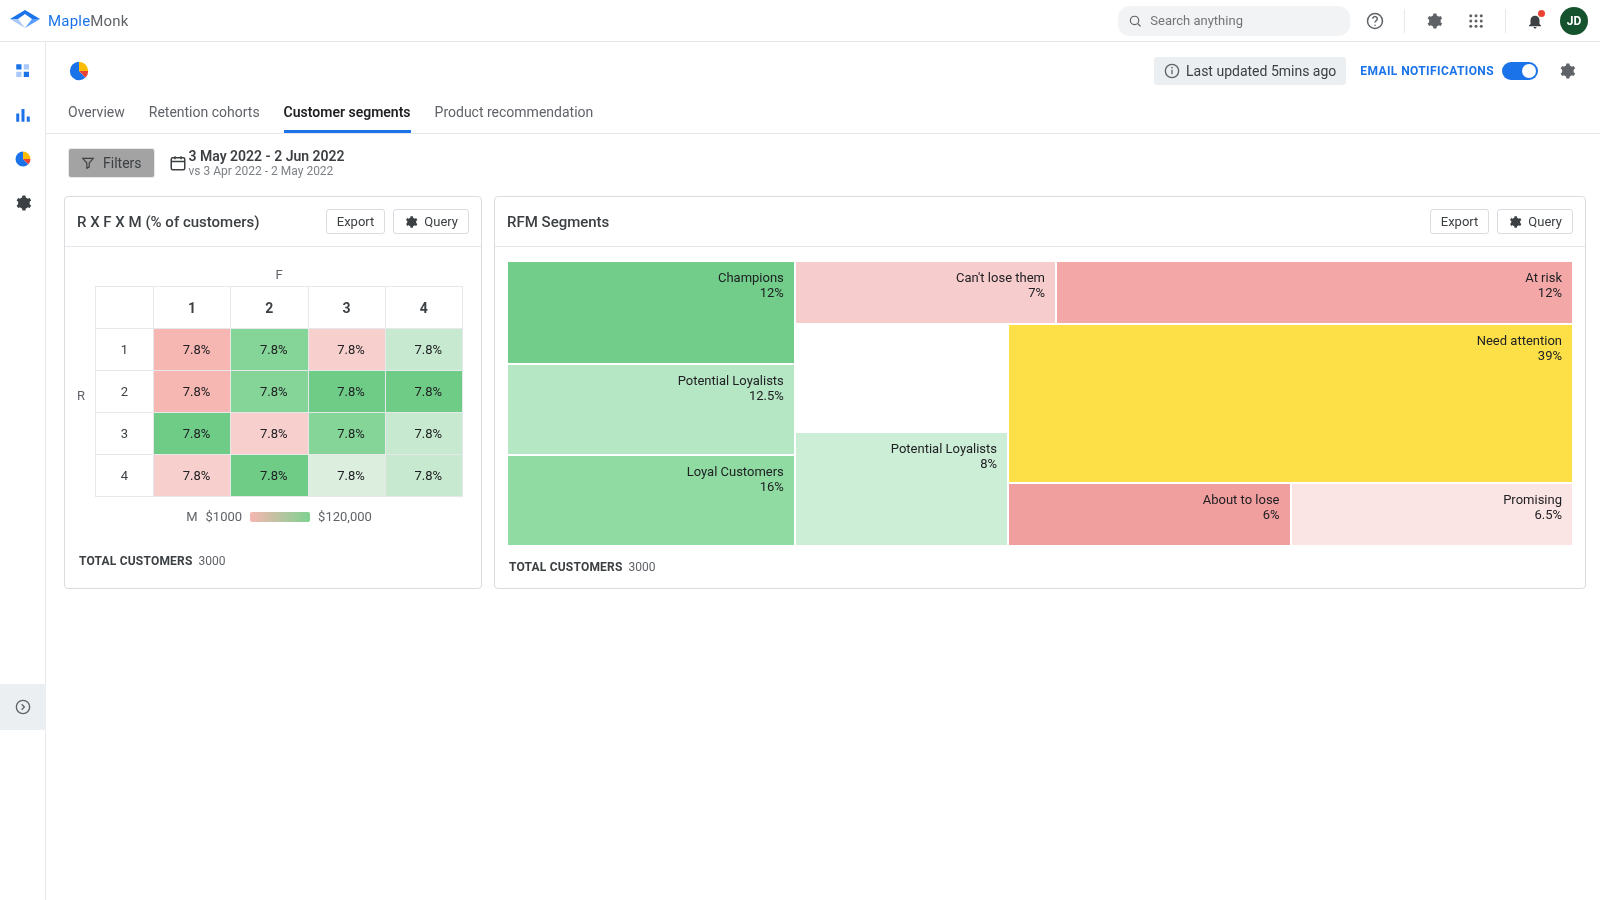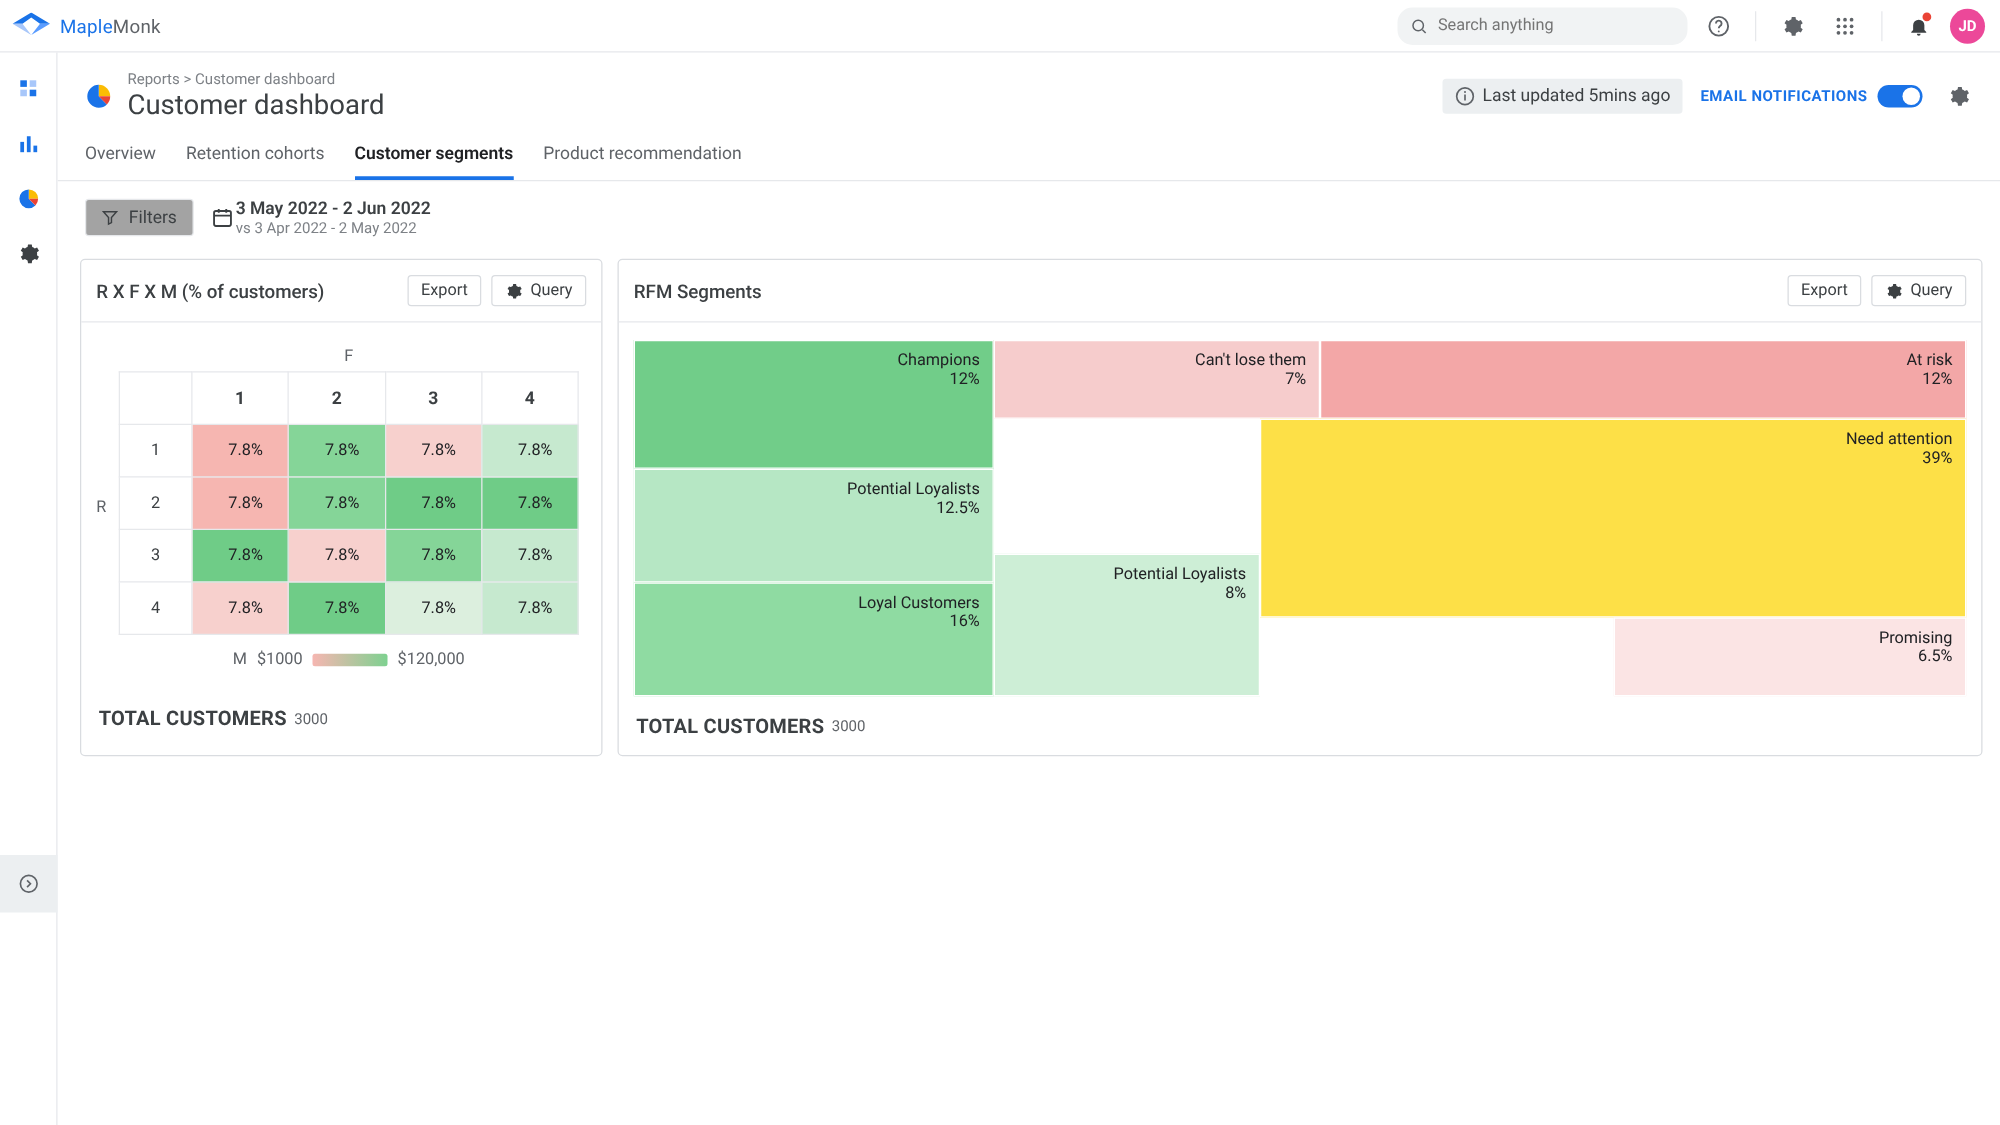--- a/index.html
+++ b/index.html
@@ -11,21 +11,21 @@
     .brand-name { font-weight: 400; font-size: 15px; letter-spacing: .2px; }
     .brand-name .m1 { color: #1a73e8; }
     .brand-name .m2 { color: #5f6368; }
     .topbar-spacer { flex: 1; }
     .search-box { width: 232px; height: 30px; background: #f1f3f4; border-radius: 12px; display: flex; align-items: center; padding: 0 10px; gap: 8px; }
     .search-box input { border: none; background: transparent; outline: none; width: 100%; font-size: 13px; color: #3c4043; }
     .topbar .icon-btn { width: 34px; height: 34px; display: flex; align-items: center; justify-content: center; color: #5f6368; cursor: pointer; border-radius: 50%; }
     .divider-v { width: 1px; height: 24px; background: #e6e8eb; margin: 0 4px; }
     .notif-wrap { position: relative; }
     .notif-dot { position: absolute; top: 6px; right: 7px; width: 7px; height: 7px; border-radius: 50%; background: #ea4335; }
-    .avatar { width: 28px; height: 28px; border-radius: 50%; background: #ec4899; color: #fff; display: flex; align-items: center; justify-content: center; font-weight: 700; font-size: 12px; }
+    .avatar { width: 28px; height: 28px; border-radius: 50%; background: #14532d; color: #fff; display: flex; align-items: center; justify-content: center; font-weight: 700; font-size: 12px; }
 
     
     .layout { display: flex; height: calc(100vh - 42px); min-height: 858px; }
     .leftrail { width: 46px; border-right: 1px solid #e6e8eb; display: flex; flex-direction: column; align-items: center; padding-top: 14px; gap: 14px; position: relative; }
     .rail-expand { position: absolute; bottom: 170px; left: 0; width: 46px; height: 46px; background: #eceff1; display:flex; align-items:center; justify-content:center; color:#5f6368; }
     .rail-item { width: 30px; height: 30px; display: flex; align-items: center; justify-content: center; color: #5f6368; cursor: pointer; border-radius: 4px; }
     
     .content { flex: 1; padding: 0; overflow: auto; }
 
     
@@ -55,21 +55,21 @@
     
     .cards { display:flex; gap:12px; padding: 4px 14px 20px 18px; }
     .card { border:1px solid #d9dce0; border-radius:4px; background:#fff; display:flex; flex-direction:column; }
     .card-head { display:flex; align-items:center; padding: 12px 12px; border-bottom:1px solid #e6e8eb; }
     .card-title { font-weight:500; font-size:15px; color:#3c4043; }
     .card-actions { margin-left:auto; display:flex; gap:8px; }
     .btn-sm { border:1px solid #d9dce0; background:#fff; border-radius:3px; padding:4px 10px; font-size:13px; cursor:pointer; display:flex; align-items:center; gap:6px; color:#3c4043; }
 
     .card-body { padding: 14px 12px 6px 12px; }
     .card-foot { padding: 8px 14px 14px 14px; display:flex; align-items:center; gap:6px; }
-    .tot-label { font-weight:700; font-size:16px; letter-spacing:.2px; }
+    .tot-label { font-weight:700; font-size:12px; letter-spacing:.2px; }
     .tot-value { font-size:12px; color:#5f6368; }
 
     
     .rfm-card { width: 418px; }
     .heat-wrap { position:relative; padding: 6px 6px 16px 18px; }
     .axis-f { text-align:center; font-size:13px; color:#5f6368; margin-bottom:4px; }
     .axis-r { position:absolute; left:0px; top:48%; transform: translateY(-50%); font-size:13px; color:#5f6368; }
     .heat-table { border-collapse: collapse; width: 100%; }
     .heat-table th, .heat-table td { border:1px solid #e6e8eb; text-align:center; height:42px; }
     .heat-table th.corner { width: 58px; }
@@ -184,26 +184,20 @@
   <div class="content">
 
     <div class="page-head">
       <span class="pie-icon">
         <svg width="22" height="22" viewBox="0 0 24 24">
             <path d="M12 2v10h10A10 10 0 0 0 12 2z" fill="#fbbc04"></path>
             <path d="M12 12V2A10 10 0 0 0 2 12a10 10 0 0 0 10 10 10 10 0 0 0 7.1-2.9L12 12z" fill="#1a73e8"></path>
             <path d="M22 12H12l7.1 7.1A10 10 0 0 0 22 12z" fill="#ea4335"></path>
           </svg>
       </span>
-      <div>
-        <div class="crumbs">
-          <span>Reports</span> <span>&gt;</span> <span>Customer dashboard</span>
-        </div>
-        <h1 class="page-title">Customer dashboard</h1>
-      </div>
       <div class="head-right">
         <div class="last-upd">
           <svg width="16" height="16" viewBox="0 0 24 24" fill="none" stroke="#5f6368" stroke-width="2">
               <circle cx="12" cy="12" r="10"></circle>
               <line x1="12" y1="10" x2="12" y2="17"></line>
               <circle cx="12" cy="7" r="1.2" fill="#5f6368" stroke="none"></circle>
             </svg>
           <span>Last updated 5mins ago</span>
         </div>
         <div class="email-notif">
@@ -359,20 +353,24 @@
               </div>
 
             <div class="node" style="left:51.5%;top:0;     width:48.5%; height:22%; background:#f3a7a7;">
                 <span class="nm">At risk</span>
                 <span class="pc">12%</span>
               </div>
             <div class="node" style="left:47%;  top:22%;   width:53%;   height:56%; background:#fde047;">
                 <span class="nm">Need attention</span>
                 <span class="pc">39%</span>
               </div>
+            <div class="node" style="left:47%;  top:78%;   width:26.5%; height:22%; background:#f19e9e;">
+                <span class="nm">About to lose</span>
+                <span class="pc">6%</span>
+              </div>
             <div class="node" style="left:73.5%;top:78%;   width:26.5%; height:22%; background:#fbe4e4;">
                 <span class="nm">Promising</span>
                 <span class="pc">6.5%</span>
               </div>
           </div>
         </div>
         <div class="card-foot">
           <span class="tot-label">TOTAL CUSTOMERS</span>
           <span class="tot-value">3000</span>
         </div>

